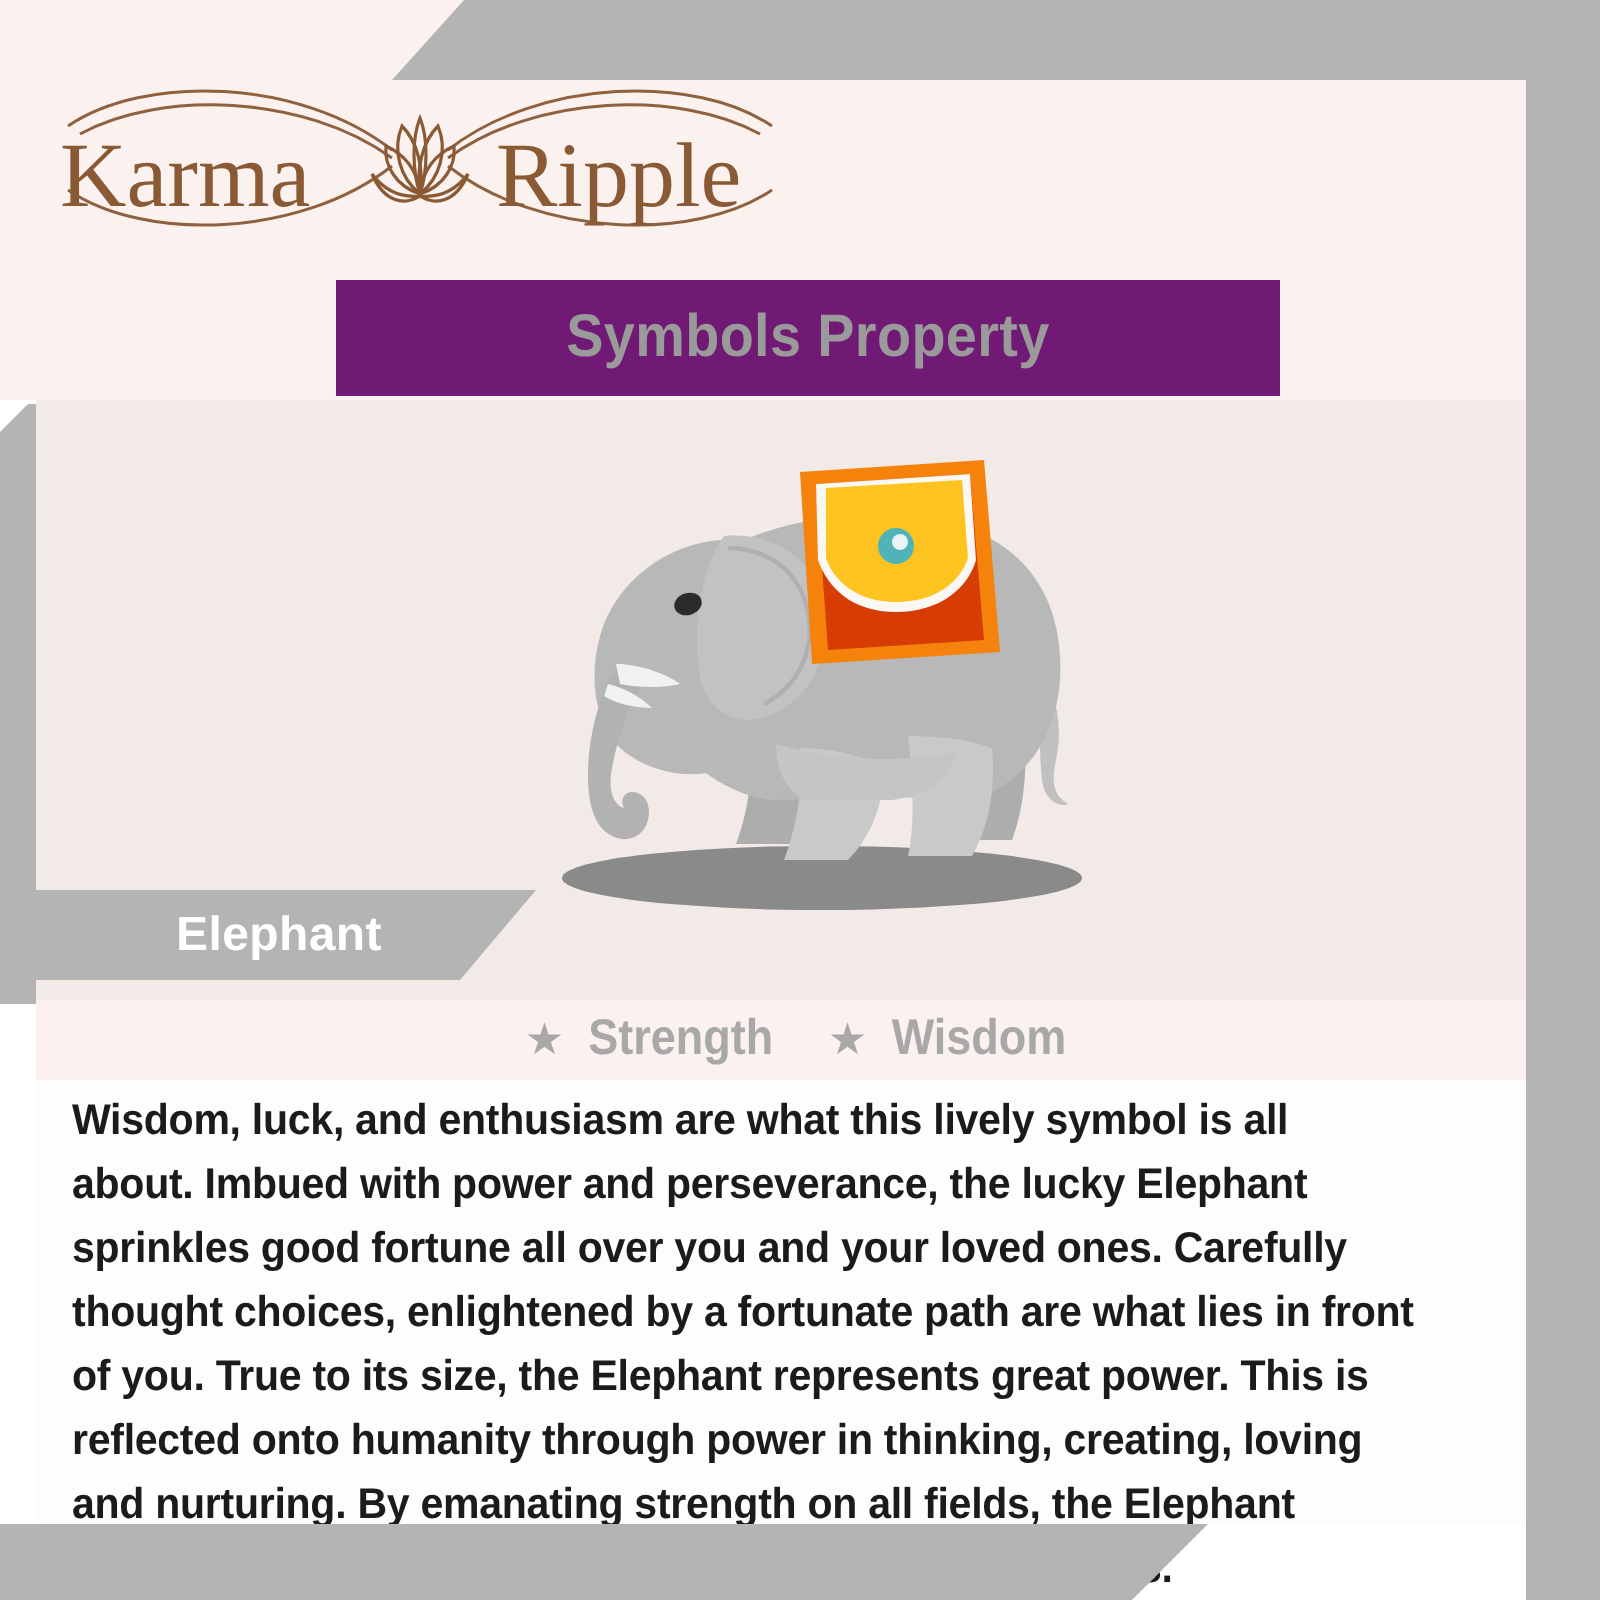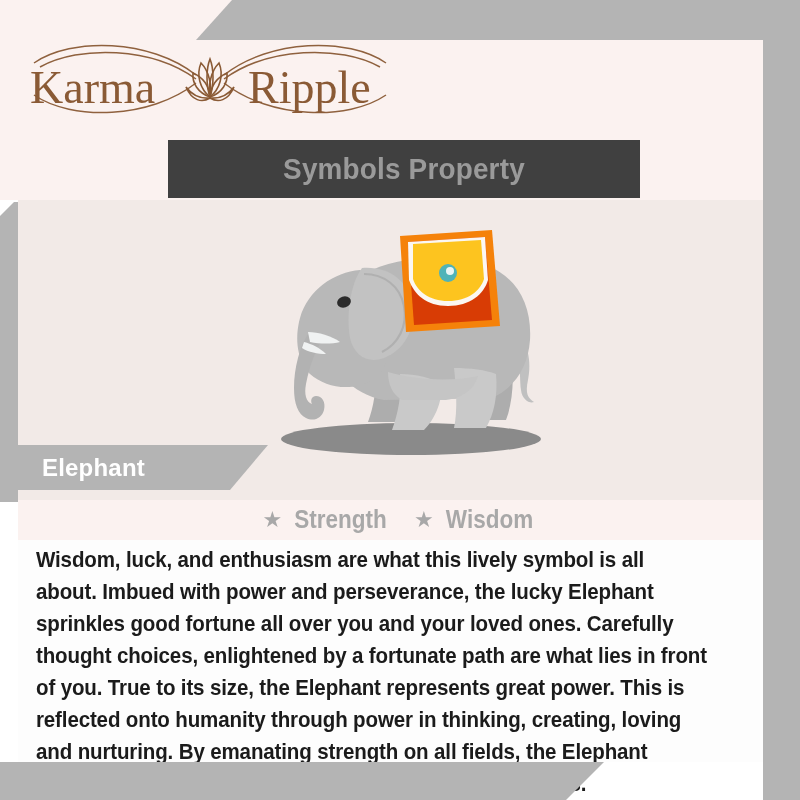--- a/index.html
+++ b/index.html
@@ -71,21 +71,21 @@
     display: flex;
     align-items: center;
   }
   .logo-svg { display: block; }
 
   
   .title-band {
     position: absolute;
     left: 168px; top: 140px;
     width: 472px; height: 58px;
-    background: #404040;
+    background: #701a75;
     display: flex;
     align-items: center;
     justify-content: center;
   }
   .title-text {
     font-family: "Liberation Sans", sans-serif;
     font-size: 30px;
     font-weight: bold;
     color: #9a9a9a;
     letter-spacing: 0.2px;
@@ -116,21 +116,21 @@
     background: #b4b4b4;
     clip-path: polygon(0 0, 250px 0, 212px 45px, 0 45px);
     display: flex;
     align-items: center;
   }
   .name-text {
     font-family: "Liberation Sans", sans-serif;
     font-size: 24px;
     font-weight: bold;
     color: #ffffff;
-    margin-left: 24px;
+    margin-left: 70px;
     letter-spacing: 0.2px;
   }
 
   
   .attr-strip {
     position: absolute;
     left: 18px; top: 500px;
     width: 745px; height: 42px;
     background: #fbf2f0;
   }

